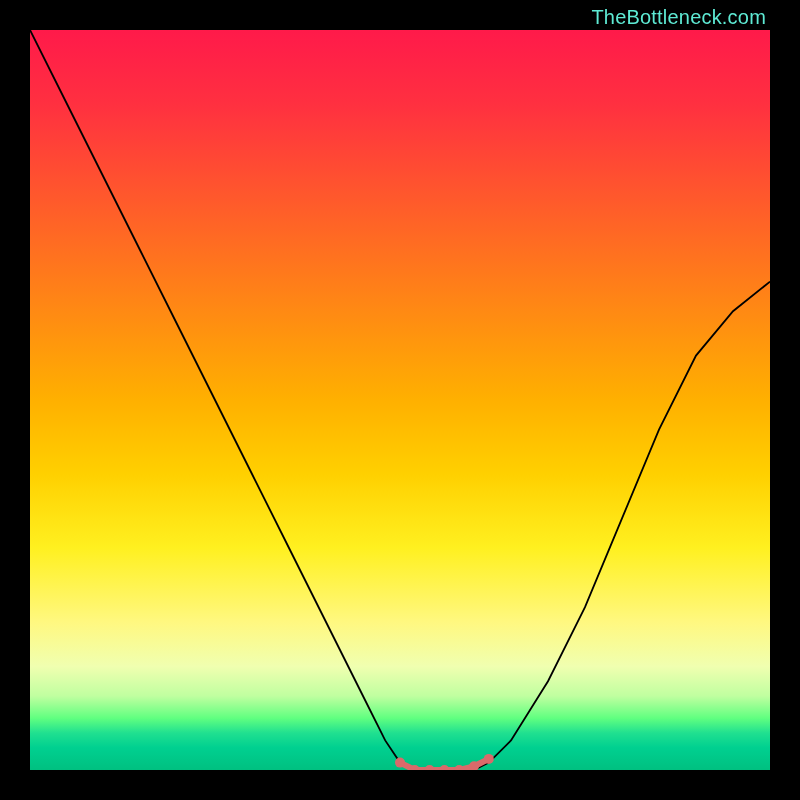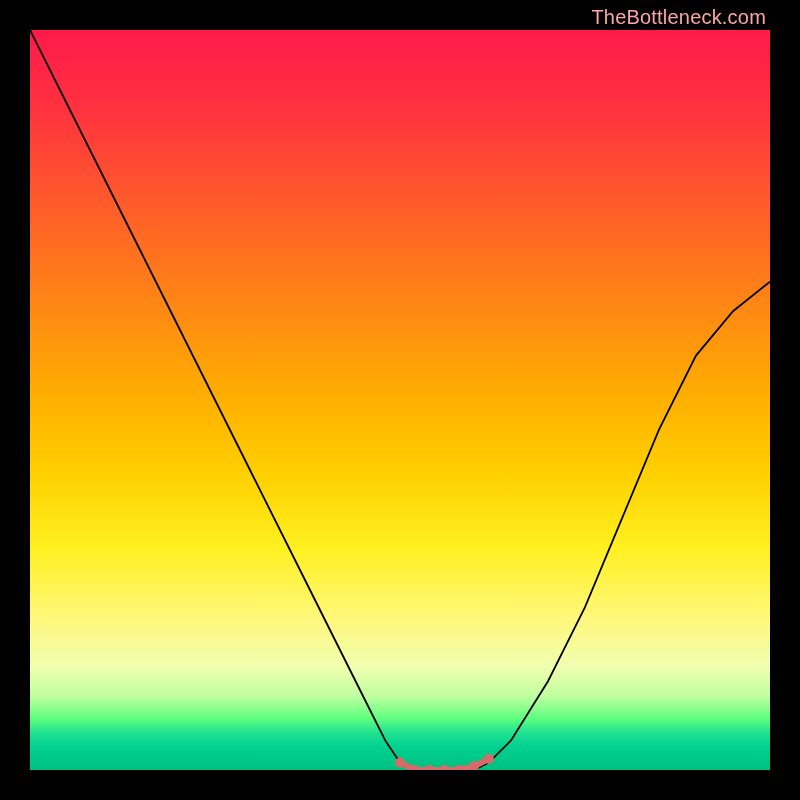--- a/index.html
+++ b/index.html
@@ -25,21 +25,21 @@
       #c0ffa0 90%,
       #60ff80 93%,
       #20e090 95%,
       #00d090 97%,
       #00c080 100%);
   }
   .watermark {
     position: absolute;
     top: 6px;
     right: 34px;
-    color: #fca5a5;
+    color: #5eead4;
     font-size: 20px;
     font-weight: 500;
     letter-spacing: 0.2px;
   }
   svg.curve { position: absolute; left: 0; top: 0; width: 740px; height: 740px; }
   .curve-line { fill: none; stroke: #000; stroke-width: 1.8; }
   .marker { fill: #d96a6a; }
   .marker-line { fill: none; stroke: #d96a6a; stroke-width: 6; stroke-linecap: round; }
 </style>
 </head>

